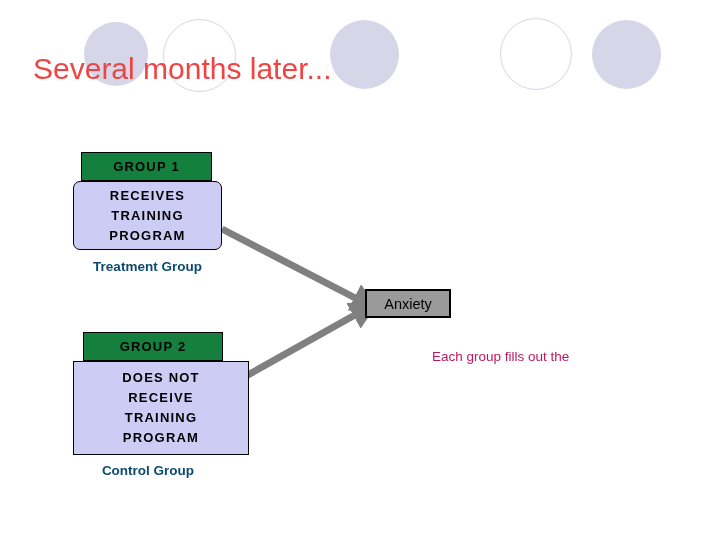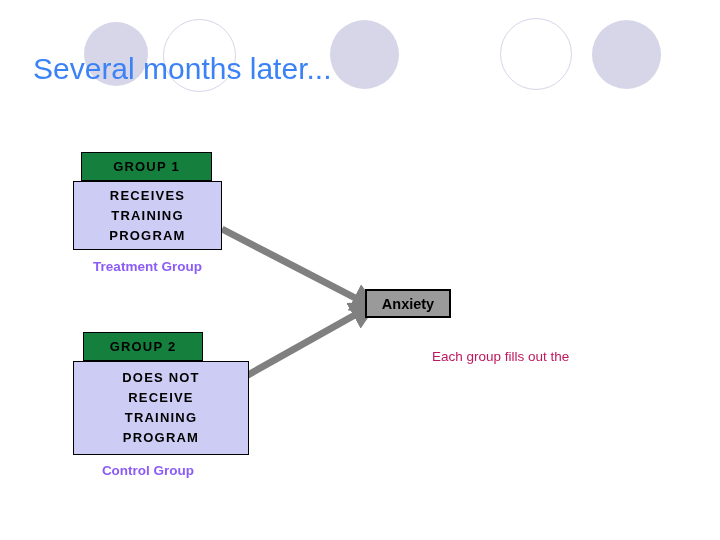--- a/index.html
+++ b/index.html
@@ -30,21 +30,21 @@
     border: 1.5px solid #d6d6e8;
   }
 
   
   #page-title {
     position: absolute;
     left: 33px;
     top: 52px;
     font-size: 30px;
     line-height: 34px;
-    color: #3b82f6;
+    color: #ef4444;
     white-space: nowrap;
     letter-spacing: 0px;
   }
 
   
   .group-header {
     position: absolute;
     box-sizing: border-box;
     background: #15803d;
     border: 1px solid #000000;
@@ -71,38 +71,38 @@
     display: flex;
     align-items: center;
     justify-content: center;
     text-align: center;
     z-index: 2;
   }
   .group-caption {
     position: absolute;
     font-size: 13.5px;
     font-weight: bold;
-    color: #8b5cf6;
+    color: #0c4a6e;
     text-align: center;
     white-space: nowrap;
   }
 
   
   #outcome-box {
     position: absolute;
     left: 365px;
     top: 289px;
     width: 86px;
     height: 29px;
     box-sizing: border-box;
     background: #9a9a9a;
     border: 2px solid #000000;
     color: #000000;
     font-size: 14.5px;
-    font-weight: bold;
+    font-weight: normal;
     display: flex;
     align-items: center;
     justify-content: center;
     z-index: 3;
   }
 
   
   #side-note {
     position: absolute;
     left: 432px;
@@ -145,24 +145,24 @@
         <path d="M0,0 L4.2,2.1 L0,4.2 z" fill="#808080"></path>
       </marker>
     </defs>
     <g id="arrow-group">
         <line x1="222" y1="229" x2="363" y2="302" stroke="#808080" stroke-width="7" marker-end="url(#head)"></line>
         <line x1="221" y1="390" x2="362" y2="311" stroke="#808080" stroke-width="7" marker-end="url(#head)"></line>
       </g>
   </svg>
 
   <div class="group-header" id="g1-header" style="left: 81px; top: 152px; width: 131px; height: 29px;">GROUP 1</div>
-  <div class="group-body" id="g1-body" style="left: 73px; top: 181px; width: 149px; height: 69px;">RECEIVES<br>TRAINING<br>PROGRAM</div>
+  <div class="group-body" id="g1-body" style="left: 73px; top: 181px; width: 149px; height: 69px; border-radius: 7px;">RECEIVES<br>TRAINING<br>PROGRAM</div>
   <div class="group-caption" id="g1-caption" style="left: 70px; top: 259px; width: 155px;">Treatment Group</div>
 
-  <div class="group-header" id="g2-header" style="left: 83px; top: 332px; width: 120px; height: 29px;">GROUP 2</div>
+  <div class="group-header" id="g2-header" style="left: 83px; top: 332px; width: 140px; height: 29px;">GROUP 2</div>
   <div class="group-body" id="g2-body" style="left: 73px; top: 361px; width: 176px; height: 94px;">DOES NOT<br>RECEIVE<br>TRAINING<br>PROGRAM</div>
   <div class="group-caption" id="g2-caption" style="left: 73px; top: 463px; width: 150px;">Control Group</div>
 
   <div id="outcome-box">Anxiety</div>
 
   <div id="side-note">
     <div>Each group fills out the</div>
   </div>
 
 </div>

